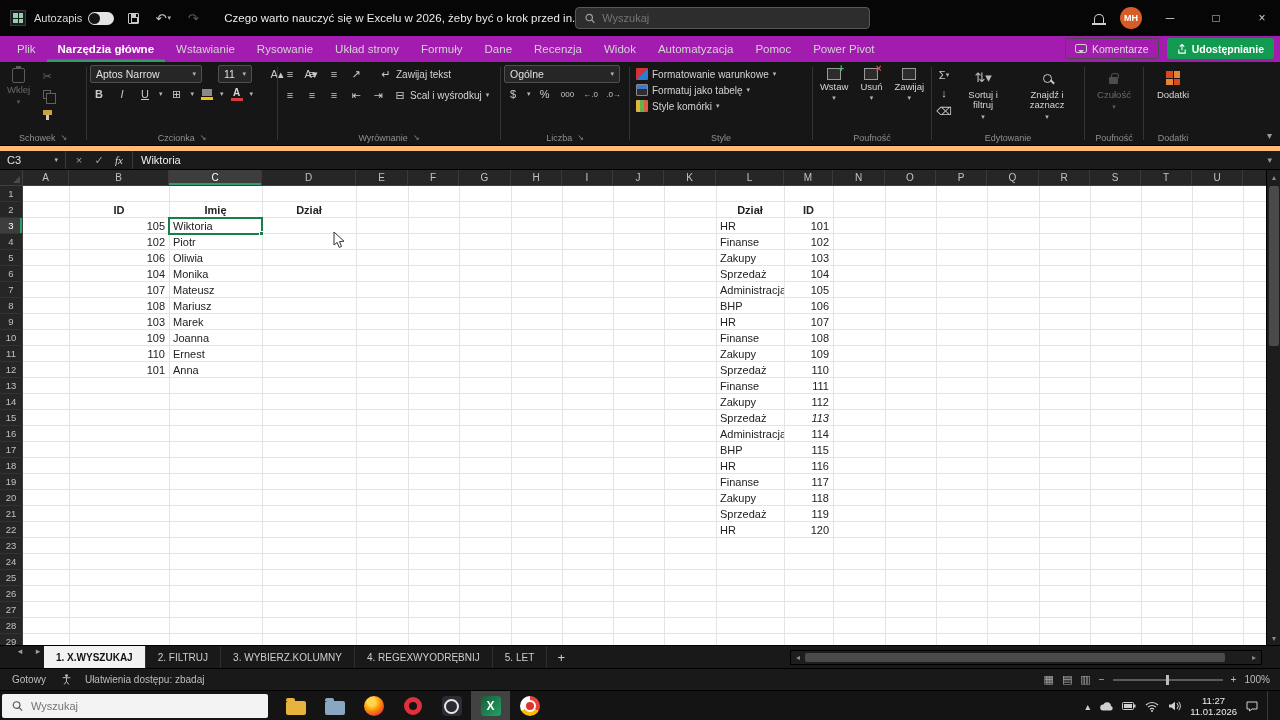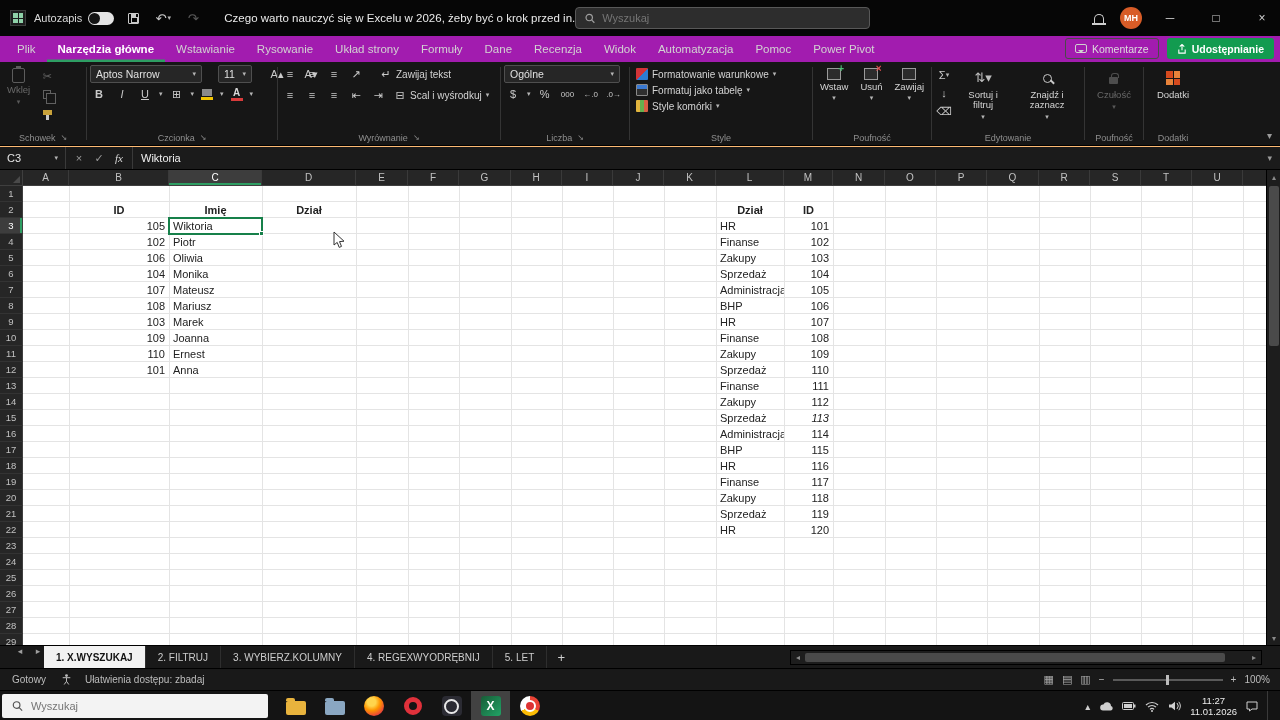--- a/index.html
+++ b/index.html
@@ -68,21 +68,21 @@
 .cellic i.plus{color:#4dbd74}.cellic i.cross{color:#e05252}
 .ic-lock{width:9px;height:7px;background:#9a9a9a;border-radius:1px;position:relative;margin-top:5px}
 .ic-lock::before{content:"";position:absolute;left:1.5px;top:-4px;width:6px;height:4px;border:1.4px solid #9a9a9a;border-bottom:0;border-radius:3px 3px 0 0}
 .ic-addin{width:14px;height:14px;display:grid;grid-template-columns:1fr 1fr;gap:1px}
 .ic-addin span{background:#d64a1e}.ic-addin span:nth-child(2){background:#e8833a}.ic-addin span:nth-child(3){background:#e8833a}
 .mag{width:9px;height:9px;border:1.5px solid #c9c9c9;border-radius:50%;position:relative;display:inline-block}
 .mag::after{content:"";position:absolute;width:5px;height:1.5px;background:#c9c9c9;transform:rotate(45deg);right:-4px;bottom:-1px}
 #ribbon-collapse{position:absolute;right:8px;bottom:4px;color:#9a9a9a;font-size:10px}
 
 
-#fbar{height:24px;background:#1b1b1b;display:flex;align-items:center;border-top:1px solid #fdba74;border-bottom:1px solid #000;position:relative}
+#fbar{height:24px;background:#1b1b1b;display:flex;align-items:center;border-top:5px solid #fdba74;border-bottom:1px solid #000;position:relative}
 #namebox{width:66px;height:100%;display:flex;align-items:center;justify-content:space-between;padding:0 7px;color:#e4e4e4;border-right:1px solid #3a3a3a;font-size:11px}
 .fbtns{display:flex;align-items:center;gap:2px;padding:0 4px;border-right:1px solid #3a3a3a;height:100%}
 .fbtn{width:18px;height:100%;display:flex;align-items:center;justify-content:center;color:#9a9a9a;font-size:11px}
 .fx{font-style:italic;color:#d8d8d8;font-family:"Liberation Serif",serif}
 #fvalue{padding-left:8px;color:#efefef;font-size:11px}
 #fbar .expand{position:absolute;right:8px;color:#9a9a9a;font-size:9px}
 
 
 #gridwrap{height:475px;position:relative;background:#161616}
 #sheet{position:absolute;left:0;top:0;width:1266px;height:475px;background:#fff;overflow:hidden}

